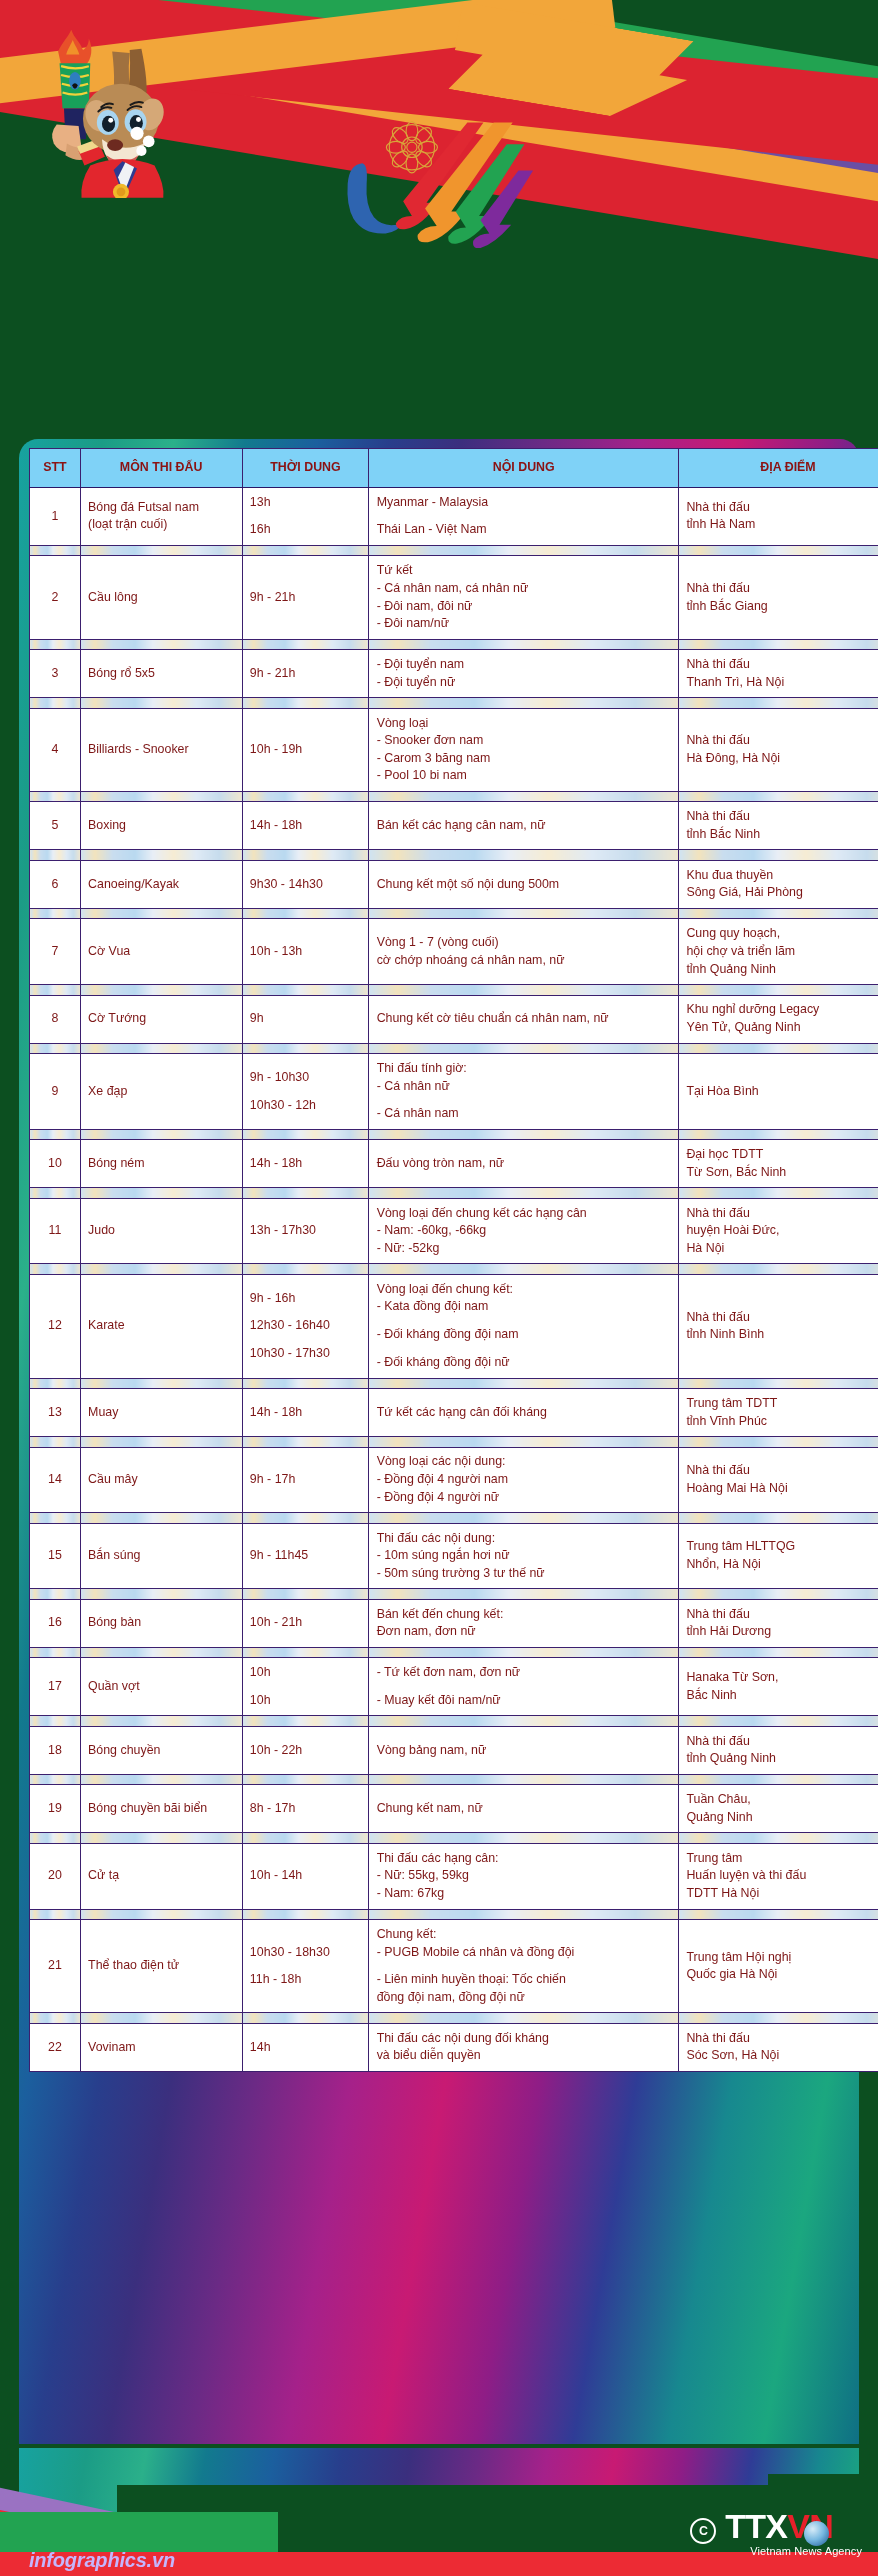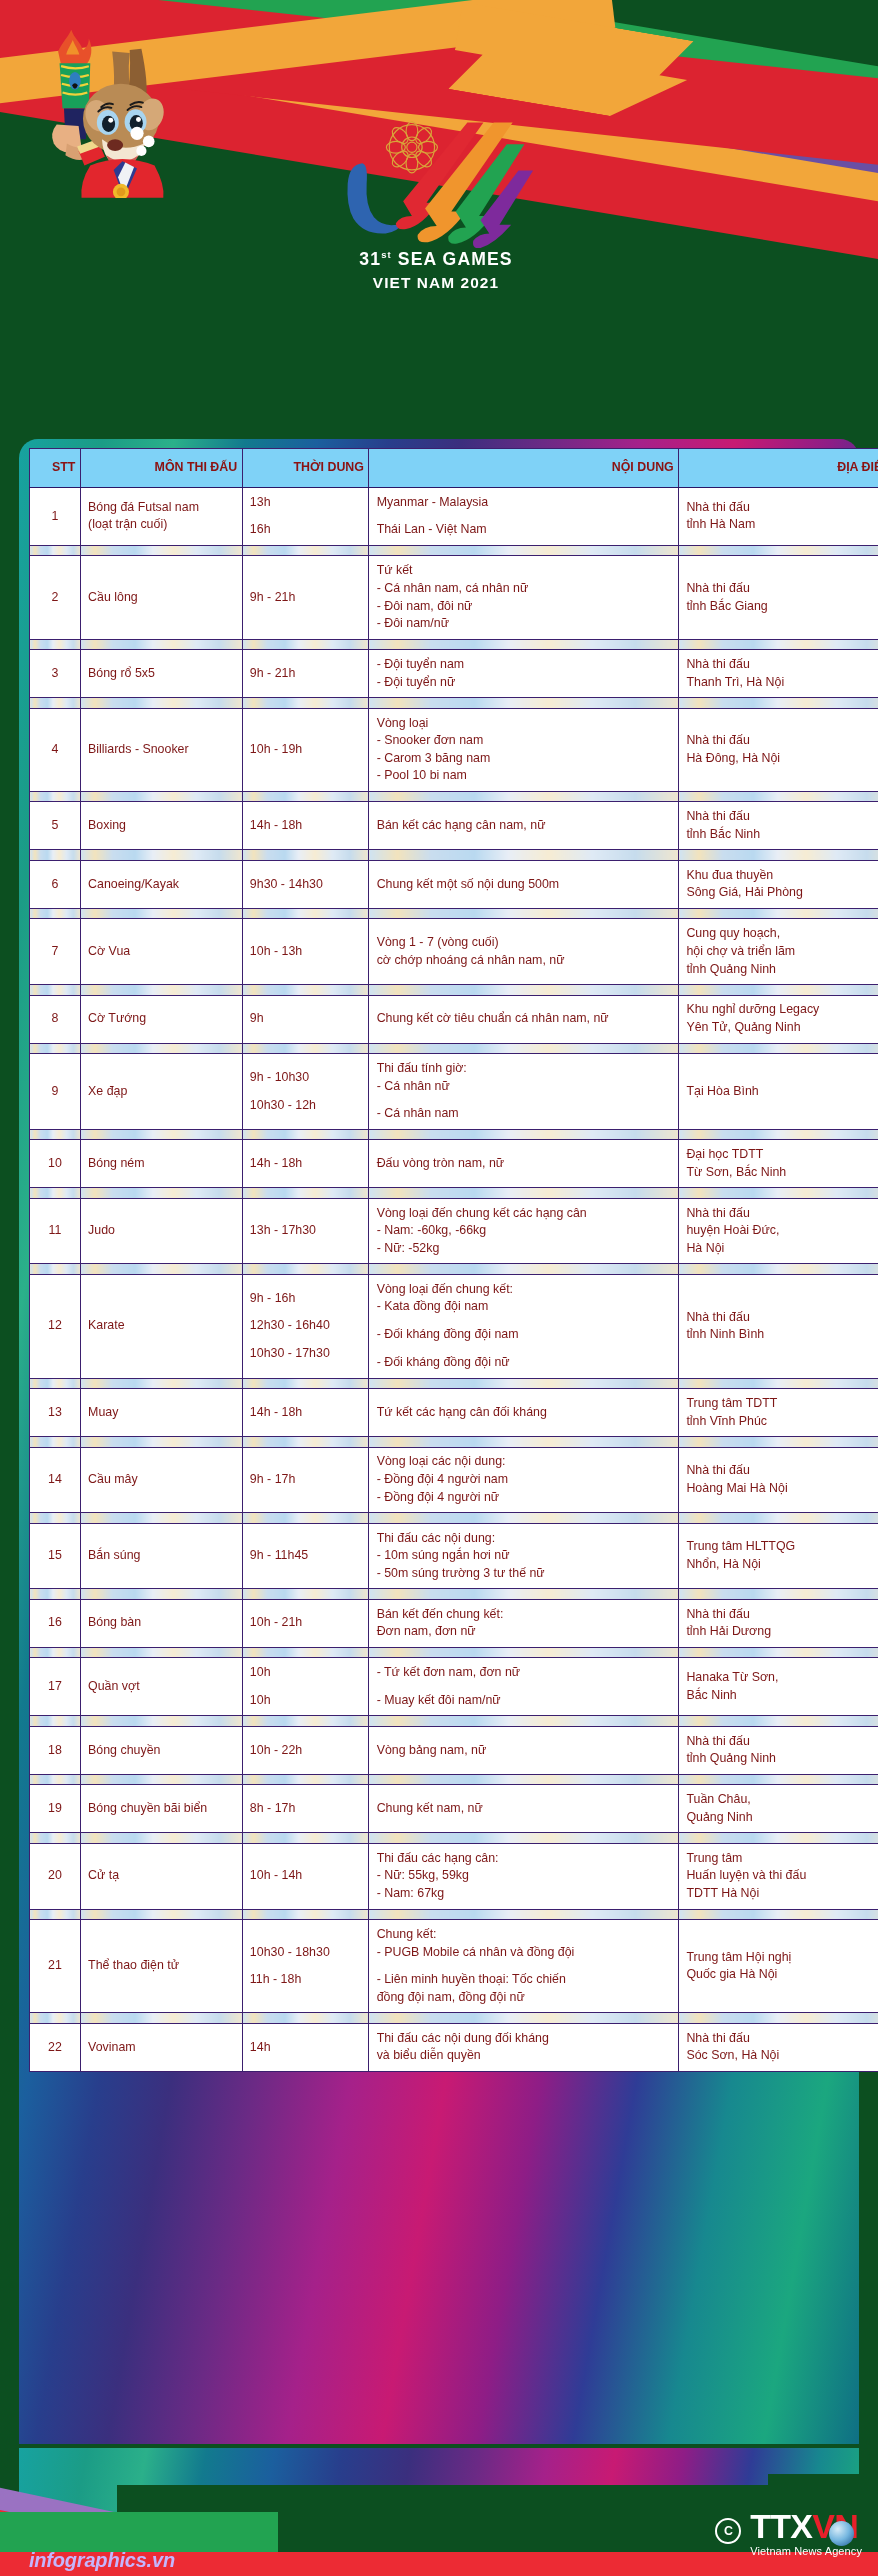--- a/index.html
+++ b/index.html
@@ -72,21 +72,21 @@
     color:#7d1616;
     vertical-align:middle;
     padding:5.9px 7.3px;
     line-height:1.42;
   }
   table.sched thead th{
     background:#7fd2f7;
     color:#8b1212;
     font-size:12.4px;
     font-weight:bold;
-    text-align:right;
+    text-align:center;
     height:32px;
     padding:2.9px 4.4px;
     border-bottom:1.5px solid #2b1766;
   }
   .c-stt{width:41px;}
   .c-mon{width:152px;}
   .c-time{width:117px;}
   .c-noi{width:300px;margin-top:43px;}
   .c-dia{width:209px;}
 
@@ -126,21 +126,21 @@
   .f-green2{position:absolute;left:-44px;top:64px;width:322px;height:59px;background:#22a351;}
   .f-redbar{position:absolute;left:0;top:104px;width:878px;height:24px;background:#ec2b34;}
   .fsite{position:absolute;left:29px;top:2549px;color:#c4b5fd;font-size:20px;font-style:italic;font-weight:bold;letter-spacing:-0.2px;}
 
   .ttxvn{position:absolute;right:16px;top:2509px;height:54px;display:flex;align-items:flex-start;}
   .cmark{width:22px;height:22px;border:2.2px solid #fff;border-radius:50%;color:#fff;font-size:12.4px;
          display:flex;align-items:center;justify-content:center;margin-right:8.8px;margin-top:8.8px;font-weight:bold;}
   .ttblock{position:relative;}
   .ttmain{font-size:34px;font-weight:bold;letter-spacing:-0.7px;line-height:1;color:#ffffff;}
   .ttmain .vn{color:#e8202a;}
-  .ttsub{font-size:11px;color:#ffffff;margin-top:1.5px;letter-spacing:0.1px;}
+  .ttsub{font-size:11px;color:#ffffff;margin-top:1.5px;letter-spacing:0.1px;margin-left:25px;}
   .globe{position:absolute;left:79px;top:11.7px;width:25px;height:25px;border-radius:50%;
          background:radial-gradient(circle at 35% 32%,#d8ecf8 0%,#76b7e0 48%,#17558f 100%);}
 </style>
 </head>
 <body>
 
 <div class="poster">
 
   <div class="hdr">
     <div class="band b-green"></div>
@@ -208,24 +208,20 @@
           <ellipse cx="110" cy="62" rx="13" ry="8"></ellipse>
           <ellipse cx="116" cy="46" rx="8" ry="13" transform="rotate(-45 116 46)"></ellipse>
         </g>
       </g>
       <path d="M110 166 q6 -10 22 -10 l-12 -20 l88 -108 l22 0 l-78 110 l16 0 q-22 32 -44 36 q-14 2 -14 -8 z" fill="#e02832"></path>
       <path d="M140 182 q8 -12 26 -12 l-16 -24 l94 -118 l26 0 l-84 122 l20 0 q-26 36 -52 42 q-16 2 -14 -10 z" fill="#f0952d"></path>
       <path d="M182 184 q8 -12 24 -12 l-14 -22 l70 -92 l24 0 l-62 98 l18 0 q-24 32 -48 38 q-14 2 -12 -10 z" fill="#22a351"></path>
       <path d="M216 190 q8 -10 22 -10 l-12 -18 l52 -68 l20 0 l-46 74 l16 0 q-22 26 -42 32 q-12 2 -10 -10 z" fill="#7e2a9c"></path>
     </svg>
 
-    <div class="sgtext">
-      <div class="l1"><span>31</span><sup>st</sup> <span>SEA GAMES</span></div>
-      <div class="l2">VIET NAM 2021</div>
-    </div>
   </div>
 
 
   <div class="mosaic"></div>
   <div class="tablewrap">
     <table class="sched">
       <thead>
         <tr>
           <th class="c-stt">STT</th>
           <th class="c-mon">MÔN THI ĐẤU</th>

